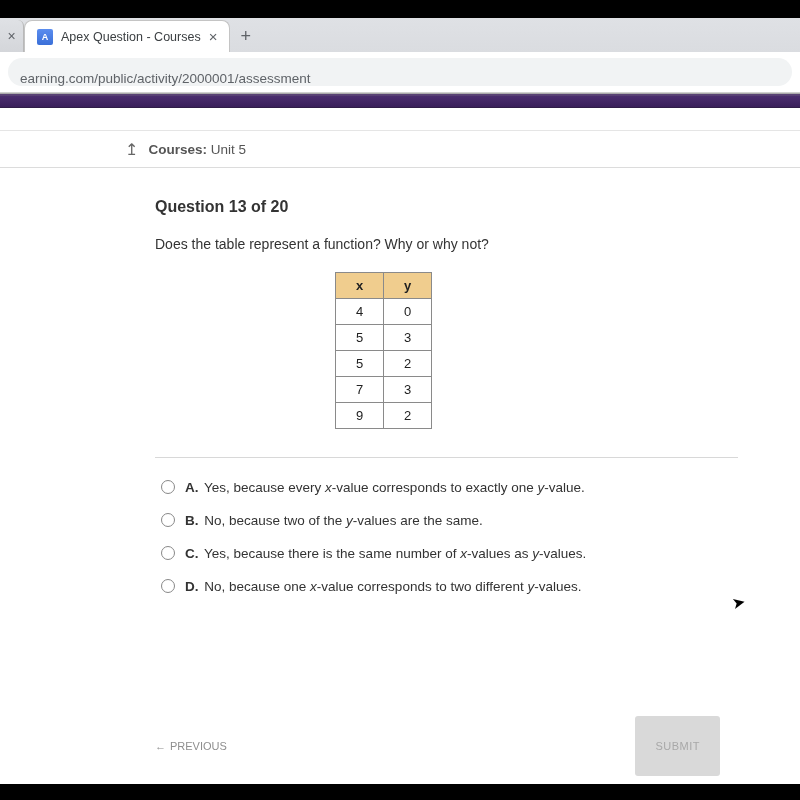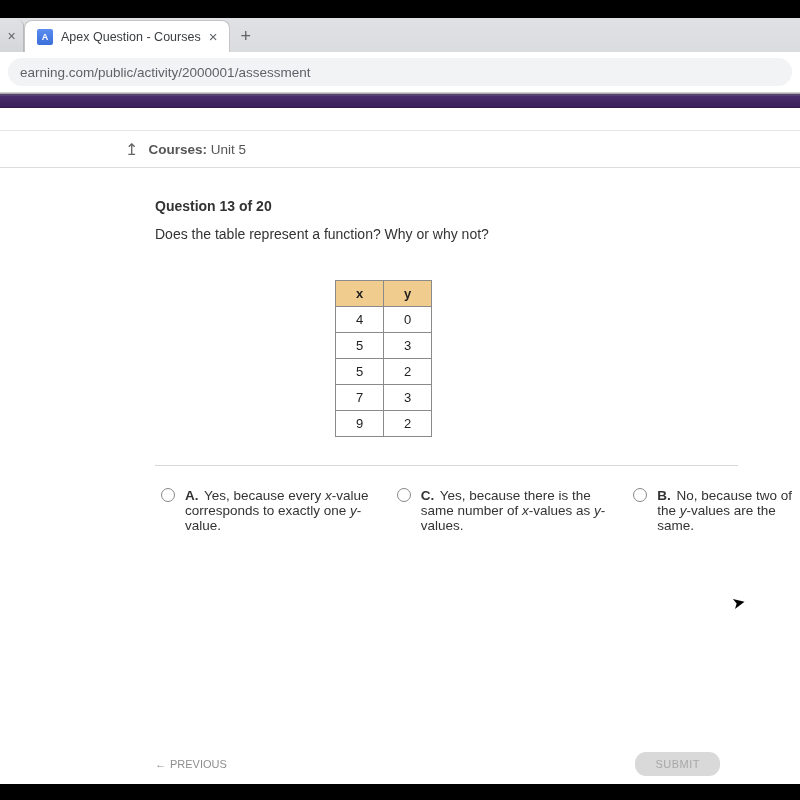--- a/index.html
+++ b/index.html
@@ -86,21 +86,21 @@
       background: #fff;
       padding: 6px 0;
       border-bottom: 1px solid #d0d0d0;
     }
     .address-bar {
       background: #f1f3f4;
       border-radius: 14px;
       height: 28px;
       margin: 0 8px;
       display: flex;
-      align-items: center;
+      align-items: flex-end;
       padding: 0 12px;
       font-size: 13.5px;
       color: #5f6368;
     }
     .purple-strip {
       height: 14px;
       background: linear-gradient(to bottom, #4a2d6e, #3a1f5a);
       border-top: 2px solid rgba(255,255,255,.15);
       border-bottom: 1px solid rgba(0,0,0,.35);
     }
@@ -125,29 +125,29 @@
       font-size: 16px;
       color: #666;
     }
     .content-area {
       background: #fff;
       padding: 30px 0 0 155px;
       height: calc(100% - 166px);
       position: relative;
     }
     .question-header {
-      font-size: 14px;
+      font-size: 16px;
       font-weight: bold;
       color: #333;
-      margin-bottom: 12px;
+      margin-bottom: 20px;
     }
     .question-text {
       font-size: 14px;
       color: #333;
-      margin-bottom: 38px;
+      margin-bottom: 20px;
     }
     .data-table {
       border-collapse: collapse;
       margin: 0 0 28px 180px;
     }
     .data-table td, .data-table th {
       border: 1px solid #8a8a8a;
       width: 48px;
       height: 26px;
       text-align: center;
@@ -160,21 +160,21 @@
       font-weight: bold;
       font-style: normal;
     }
     .divider {
       border: none;
       border-top: 1px solid #d8d8d8;
       margin: 0 62px 20px 0;
     }
     .options {
       display: flex;
-      flex-direction: row;
+      flex-direction: column;
       gap: 16px;
       margin-left: 6px;
     }
     .option {
       display: flex;
       align-items: baseline;
       gap: 10px;
       font-size: 13.5px;
       color: #333;
     }
@@ -205,22 +205,22 @@
       display: flex;
       align-items: center;
       gap: 4px;
       cursor: pointer;
     }
     .submit-btn {
       background: #d9d9d9;
       color: #a8a8a8;
       font-size: 11px;
       letter-spacing: .5px;
-      padding: 6px 20px;
-      border-radius: 11px;
+      padding: 24px 20px;
+      border-radius: 3px;
       cursor: pointer;
     }
     .cursor {
       position: absolute;
       right: 55px;
       top: 425px;
       font-size: 16px;
       color: #000;
       transform: rotate(-12deg);
     }
@@ -296,29 +296,36 @@
       <div class="option">
         <span class="radio"></span>
         <span>
           <span class="option-label">A.</span>
           <span>Yes, because every </span><span class="ital">x</span><span>-value corresponds to exactly one </span><span class="ital">y</span><span>-value.</span>
         </span>
       </div>
       <div class="option">
         <span class="radio"></span>
         <span>
+          <span class="option-label">B.</span>
+          <span>No, because two of the </span><span class="ital">y</span><span>-values are the same.</span>
+        </span>
+      </div>
+      <div class="option">
+        <span class="radio"></span>
+        <span>
           <span class="option-label">C.</span>
           <span>Yes, because there is the same number of </span><span class="ital">x</span><span>-values as </span><span class="ital">y</span><span>-values.</span>
         </span>
       </div>
       <div class="option">
         <span class="radio"></span>
         <span>
-          <span class="option-label">B.</span>
-          <span>No, because two of the </span><span class="ital">y</span><span>-values are the same.</span>
+          <span class="option-label">D.</span>
+          <span>No, because one </span><span class="ital">x</span><span>-value corresponds to two different </span><span class="ital">y</span><span>-values.</span>
         </span>
       </div>
     </div>
 
     <div class="cursor">➤</div>
 
     <div class="footer-row">
       <div class="previous">
         <span>←</span>
         <span>PREVIOUS</span>

